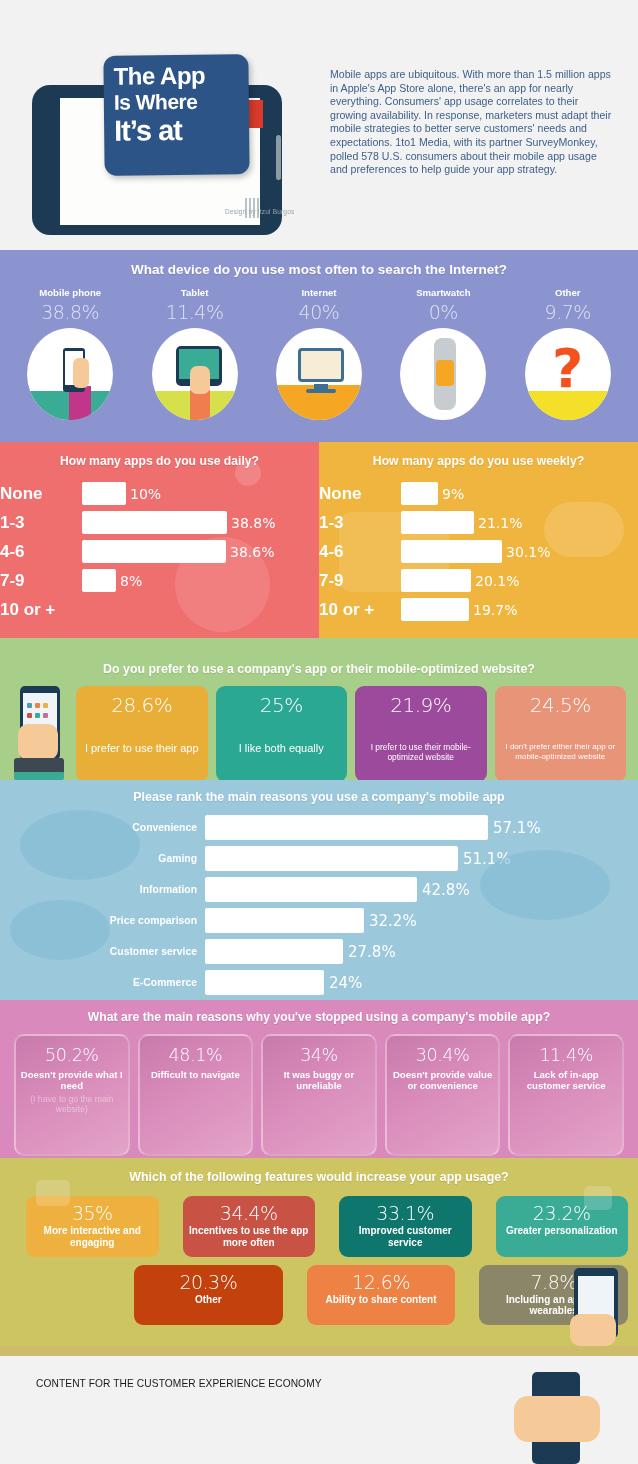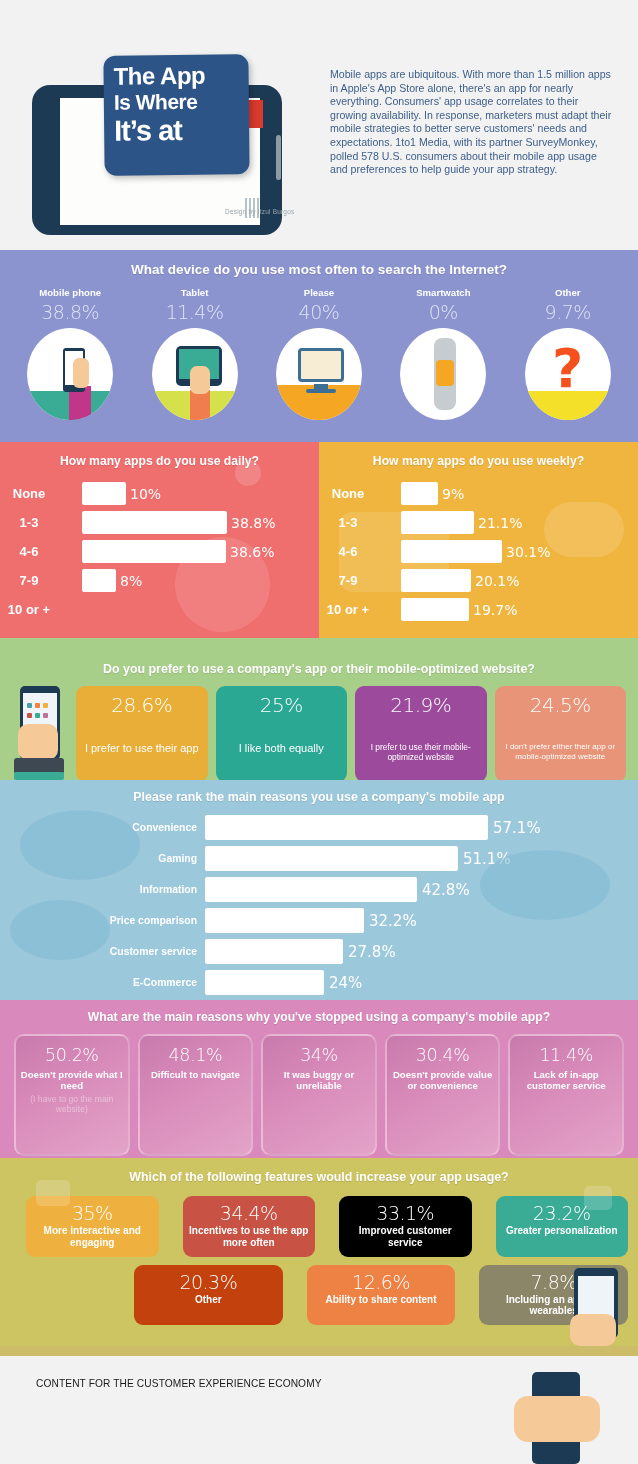--- a/index.html
+++ b/index.html
@@ -73,21 +73,21 @@
   .ic-watch-face { position:absolute; left:2px; top:22px; width:18px; height:26px; background:#fff; border-radius:4px; }
   .ic-q { position:absolute; left:0; top:0; width:100%; text-align:center; font-size:54px; line-height:82px; color:#f4511e; font-weight:bold; font-family:"DejaVu Sans", sans-serif; }
 
   
   .usage { display: flex; height: 196px; }
   .usage .half { width: 319px; position: relative; overflow: hidden; padding-top: 12px; }
   .usage .daily { background: #ef6e6e; }
   .usage .weekly { background: #f0b53f; }
   .usage .sect-title { font-size: 12.2px; margin-bottom: 12px; }
   .bar-row { display: flex; align-items: center; height: 27px; margin-bottom: 2px; }
-  .bar-label { width: 82px; text-align: center; color: #fff; font-size: 13px; font-weight: bold; padding-right: 24px; }
+  .bar-label { width: 82px; text-align: left; color: #fff; font-size: 17px; font-weight: bold; padding-right: 24px; }
   .bar-track { position: relative; flex: 1; display: flex; align-items: center; }
   .bar-fill { height: 23px; background: #fff; border-radius: 2px; }
   .bar-val { color: #fff; font-size: 14px; margin-left: 4px; font-weight: 400; font-family: "DejaVu Sans", sans-serif; }
   .deco { position: absolute; opacity: .16; background: #fff; border-radius: 50%; }
 
   
   .pref { position: relative; height: 142px; background: #a8cf8a; padding-top: 24px; overflow:hidden; }
   .pref .sect-title { font-size: 12.4px; color: #fff; margin-bottom: 10px; }
   .pref-row { display: flex; align-items: flex-start; padding: 0 12px; gap: 8px; }
   .pref-phone { width: 56px; height: 100px; position: relative; flex: 0 0 56px; }
@@ -196,21 +196,21 @@
         <div class="dev-pct">11.4%</div>
         <div class="dev-circle">
           <div class="bottom" style="background:#d6e04a"></div>
           <div style="position:absolute;left:38px;bottom:0;width:20px;height:30px;background:#ef7d4e"></div>
           <div class="ic-tablet"></div>
             <div class="ic-fingers"></div>
         </div>
       </div>
 
       <div class="dev-col">
-        <div class="dev-label">Please</div>
+        <div class="dev-label">Internet</div>
         <div class="dev-pct">40%</div>
         <div class="dev-circle">
           <div class="bottom" style="background:#f5a623;height:38%"></div>
           <div class="ic-monitor"></div>
             <div class="ic-stand"></div>
             <div class="ic-base"></div>
         </div>
       </div>
 
       <div class="dev-col">
@@ -432,21 +432,21 @@
 
     <div class="feat-row">
       <div class="feat-card" style="background:#eeb03e">
         <div class="feat-pct">35%</div>
         <div class="feat-lbl">More interactive and engaging</div>
       </div>
       <div class="feat-card" style="background:#c85243">
         <div class="feat-pct">34.4%</div>
         <div class="feat-lbl">Incentives to use the app more often</div>
       </div>
-      <div class="feat-card" style="background:#000000">
+      <div class="feat-card" style="background:#0f766e">
         <div class="feat-pct">33.1%</div>
         <div class="feat-lbl">Improved customer service</div>
       </div>
       <div class="feat-card" style="background:#3aab95">
         <div class="feat-pct">23.2%</div>
         <div class="feat-lbl">Greater personalization</div>
       </div>
     </div>
 
     <div class="feat-row r2">

